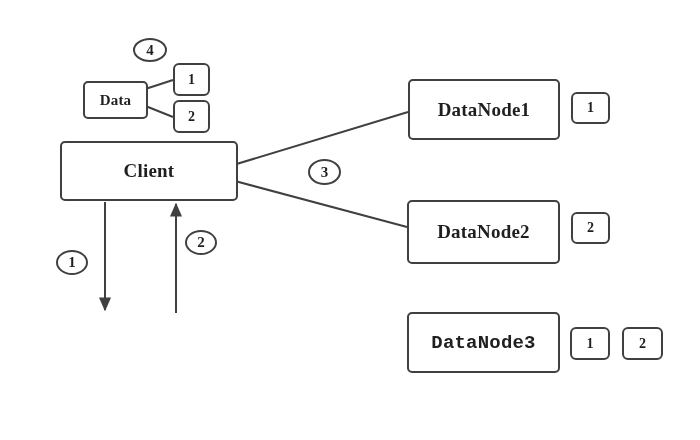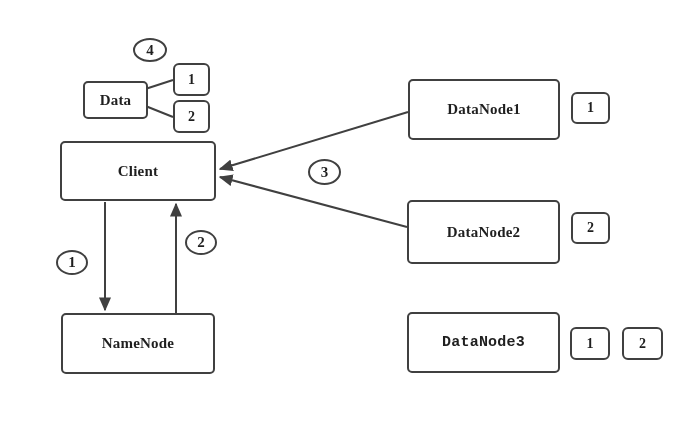--- a/index.html
+++ b/index.html
@@ -19,21 +19,21 @@
     position: absolute;
     box-sizing: border-box;
     border: 2px solid #404040;
     border-radius: 5px;
     background: #ffffff;
     display: flex;
     align-items: center;
     justify-content: center;
     font-weight: bold;
     color: #1f1f1f;
-    font-size: 15px;
+    font-size: 19px;
     letter-spacing: 0.2px;
   }
   .node.small-label { font-size: 15px; }
   .block {
     position: absolute;
     box-sizing: border-box;
     border: 2px solid #404040;
     border-radius: 6px;
     background: #ffffff;
     display: flex;
@@ -59,21 +59,21 @@
   .arrows {
     position: absolute;
     left: 0;
     top: 0;
     width: 700px;
     height: 440px;
     pointer-events: none;
   }
   
   #data-node      { left: 83px;  top: 81px;  width: 65px;  height: 38px; }
-  #client-node    { left: 60px;  top: 141px; width: 156px; height: 60px; }
+  #client-node    { left: 60px;  top: 141px; width: 178px; height: 60px; }
   #namenode-node  { left: 61px;  top: 313px; width: 154px; height: 61px; }
   #datanode1-node { left: 408px; top: 79px;  width: 152px; height: 61px; }
   #datanode2-node { left: 407px; top: 200px; width: 153px; height: 64px; }
   #datanode3-node { left: 407px; top: 312px; width: 153px; height: 61px; font-family: Liberation Mono, monospace; }
 
   #block-top-1 { left: 173px; top: 63px;  width: 37px; height: 33px; }
   #block-top-2 { left: 173px; top: 100px; width: 37px; height: 33px; }
   #block-dn1-1 { left: 571px; top: 92px;  width: 39px; height: 32px; }
   #block-dn2-2 { left: 571px; top: 212px; width: 39px; height: 32px; }
   #block-dn3-1 { left: 570px; top: 327px; width: 40px; height: 33px; }
@@ -108,23 +108,20 @@
 
     <line x1="407" y1="227" x2="220" y2="177" stroke="#404040" stroke-width="2" marker-end="url(#arrowhead)"></line>
   </svg>
 
   <div class="node small-label" id="data-node">
     <span>Data</span>
   </div>
   <div class="node" id="client-node">
     <span>Client</span>
   </div>
-  <div class="node" id="namenode-node">
-    <span>NameNode</span>
-  </div>
   <div class="node" id="datanode1-node">
     <span>DataNode1</span>
   </div>
   <div class="node" id="datanode2-node">
     <span>DataNode2</span>
   </div>
   <div class="node" id="datanode3-node">
     <span>DataNode3</span>
   </div>
 

